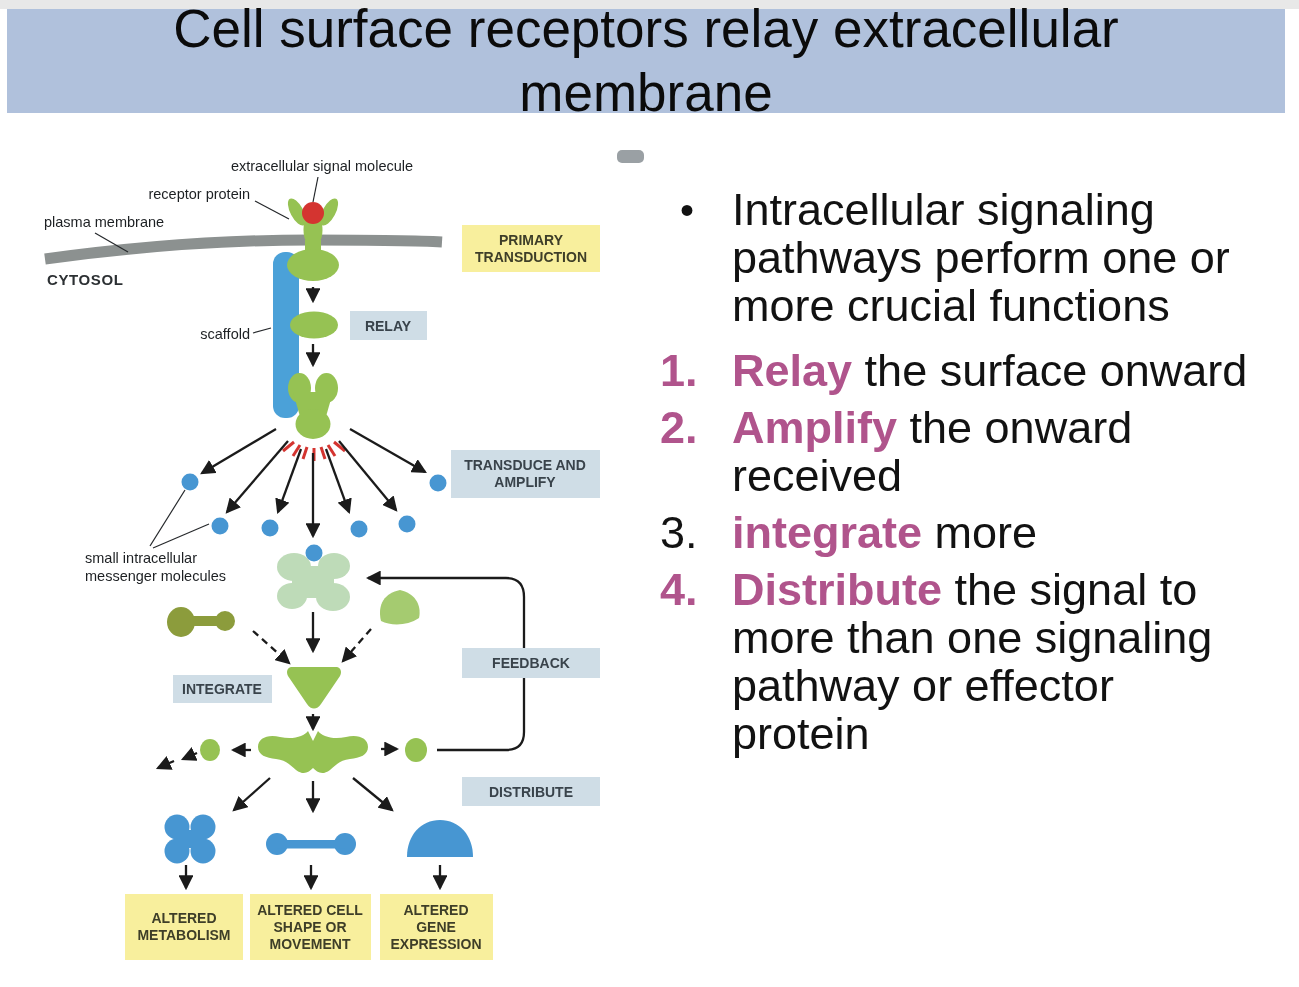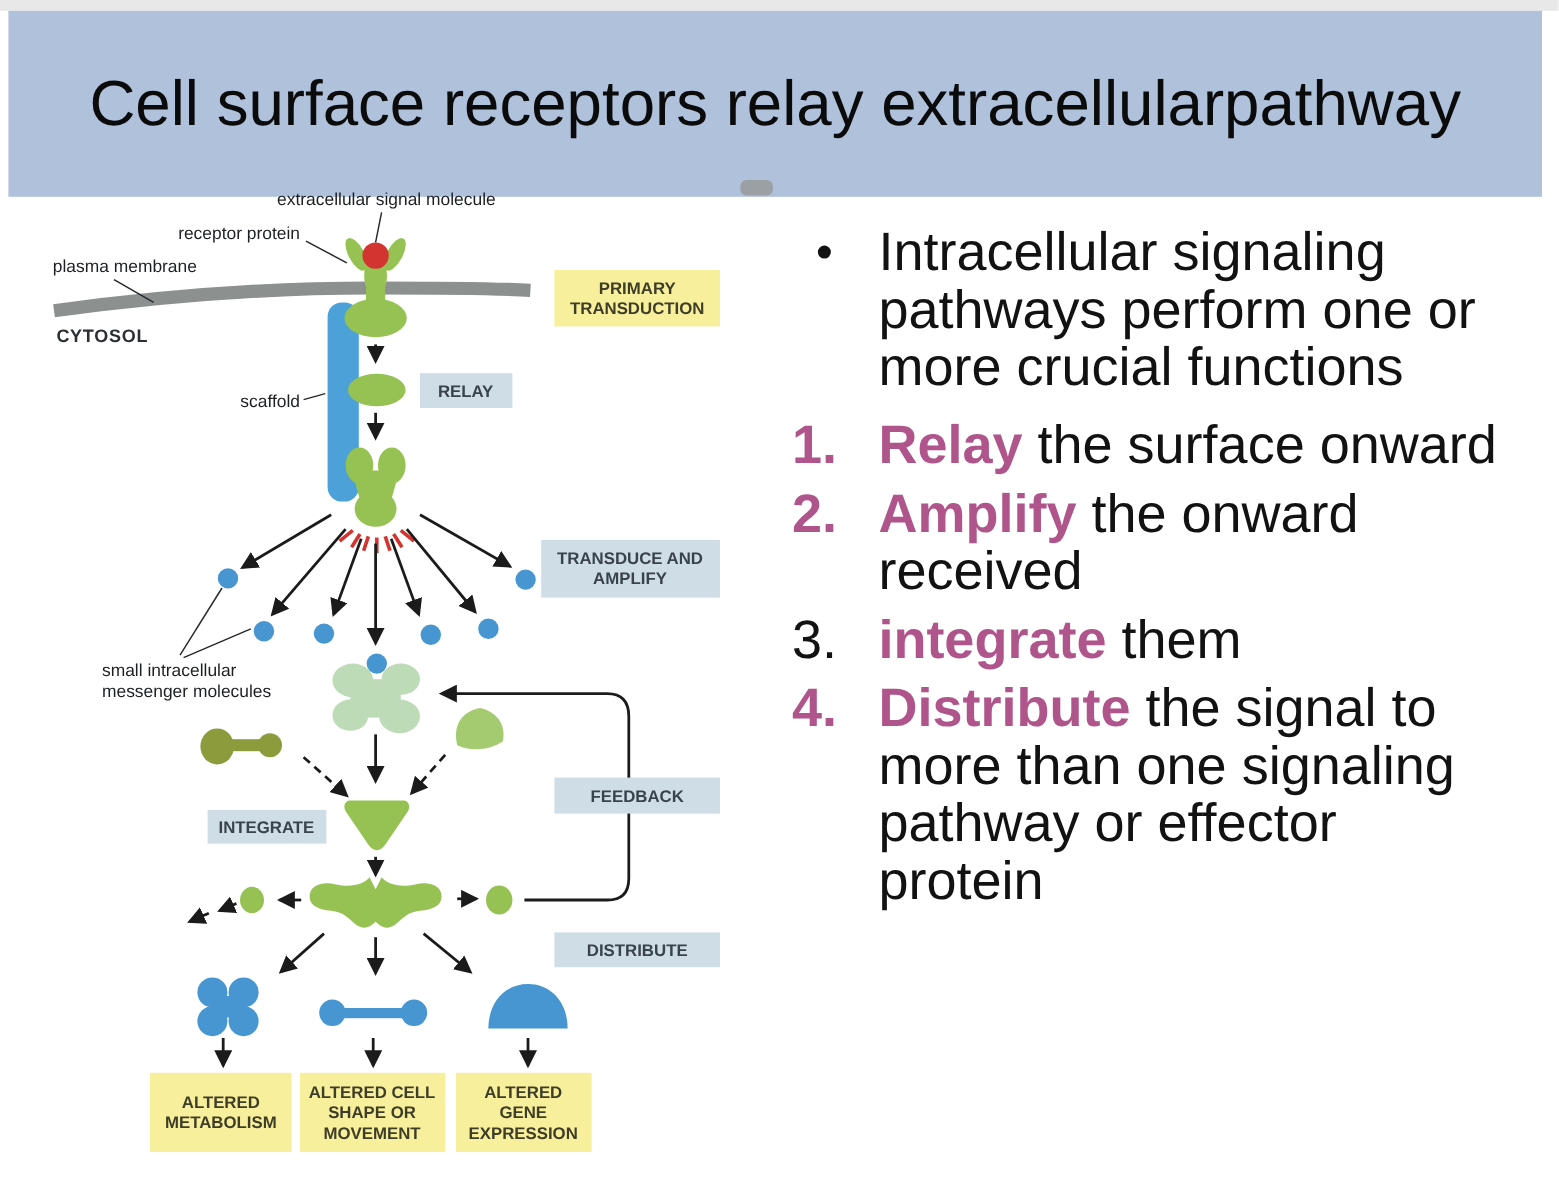--- a/index.html
+++ b/index.html
@@ -6,23 +6,23 @@
     --accent:#b0548c;
     --title-bg:#b0c1dc;
   }
   html,body{margin:0;padding:0;background:#fff;}
   .slide{
     position:relative;width:1299px;height:987px;background:#ffffff;
     overflow:hidden;font-family:"Liberation Sans",sans-serif;
   }
   .top-strip{position:absolute;left:0;top:0;width:1299px;height:9px;background:#e8e8e8;}
   .title-bar{
-    position:absolute;left:7px;top:9px;width:1278px;height:155px;
+    position:absolute;left:7px;top:9px;width:1278px;height:104px;
     background:var(--title-bg);
-    display:flex;flex-direction:row;align-items:center;justify-content:center;text-align:right;
+    display:flex;flex-direction:column;align-items:center;justify-content:center;text-align:right;
   }
   .title-line{font-size:53px;line-height:64px;color:#0b0b0b;white-space:nowrap;}
   .diagram{position:absolute;left:0;top:150px;}
 
   
   .content{
     position:absolute;left:660px;top:186px;width:645px;
     font-size:45px;line-height:48px;color:#121212;
   }
   .row{display:flex;align-items:flex-start;}
@@ -43,21 +43,21 @@
   .leader{stroke:#25282b;stroke-width:1.2;fill:none;}
 </style>
 </head>
 <body>
 
 <div class="slide">
   <div class="top-strip"></div>
 
   <div class="title-bar">
     <div class="title-line">Cell surface receptors relay extracellular</div>
-    <div class="title-line">pathway</div>
+    <div class="title-line">membrane</div>
   </div>
 
   <svg class="diagram" width="650" height="837" viewBox="0 150 650 837" xmlns="http://www.w3.org/2000/svg">
     <defs>
       <marker id="ah" viewBox="0 0 10 10" refX="8.5" refY="5" markerWidth="6.5" markerHeight="6.5" orient="auto-start-reverse">
         <path d="M0,0 L10,5 L0,10 z" fill="#1b1b1b"></path>
       </marker>
     </defs>
 
     <rect x="617" y="150" width="27" height="13" rx="5" fill="#9aa0a4"></rect>
@@ -251,21 +251,21 @@
         <div class="num accent">1.</div>
         <div class="txt"><span class="accent">Relay</span><span> the surface onward</span></div>
       </div>
       <div class="row item">
         <div class="num accent">2.</div>
         <div class="txt"><span class="accent">Amplify</span><span> the onward
 received</span></div>
       </div>
       <div class="row item">
         <div class="num">3.</div>
-        <div class="txt"><span class="accent">integrate</span><span> them</span></div>
+        <div class="txt"><span class="accent">integrate</span><span> more</span></div>
       </div>
       <div class="row item">
         <div class="num accent">4.</div>
         <div class="txt"><span class="accent">Distribute</span><span> the signal to
 more than one signaling
 pathway or effector
 protein</span></div>
       </div>
     </div>
 </div>

